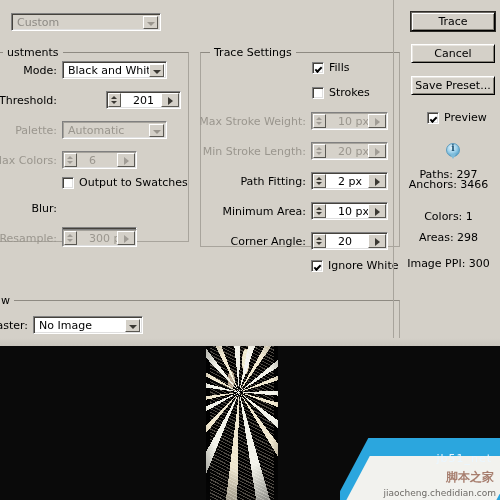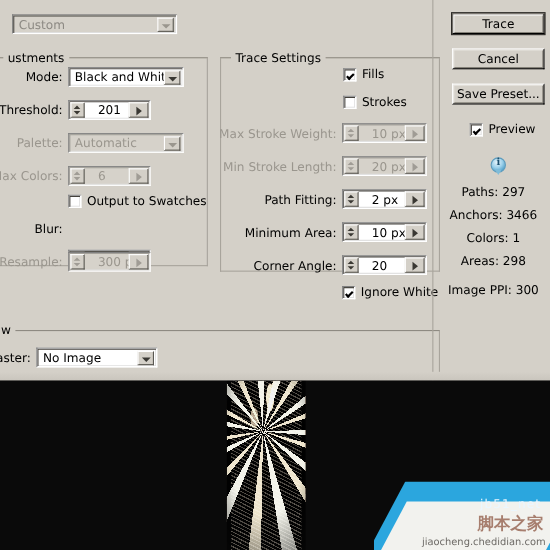--- a/index.html
+++ b/index.html
@@ -208,21 +208,21 @@
   .wm .white{
     position:absolute;right:10px;bottom:-12px;width:150px;height:56px;
     background:#f2f2ee;
     transform:skewX(-28deg);transform-origin:bottom right;
   }
   .wm .t1{
     position:absolute;right:8px;top:14px;font-size:11px;color:#eaf6ff;
     font-family:"DejaVu Sans","Liberation Sans",sans-serif;letter-spacing:1px;
   }
   .wm .t2{
-    position:absolute;right:6px;bottom:14px;font-size:15px;color:#9a6a58;
+    position:absolute;right:6px;bottom:14px;font-size:12px;color:#9a6a58;
     font-weight:bold;white-space:nowrap;opacity:.85;
   }
   .wm .t3{
     position:absolute;right:4px;bottom:2px;font-size:9px;color:#6d6a66;white-space:nowrap;
   }
   .dlg-shadow{
     position:absolute;left:0;top:338px;width:500px;height:8px;
     background:linear-gradient(#d4d0c8,#c9c5bd);
   }
 </style>
@@ -244,21 +244,21 @@
     <div class="row" style="left:62px;top:61px;width:105px;">
       <span class="lbl rlabel">Mode:</span>
       <div class="selcombo" style="width:105px;">
         <span class="val">Black and White</span>
         <span class="combo-arrow"></span>
       </div>
     </div>
 
     <div class="row" style="left:62px;top:91px;width:75px;">
       <span class="lbl rlabel">Threshold:</span>
-      <div class="numfield" style="width:75px;">
+      <div class="numfield" style="width:75px;margin-left:44px;">
         <span class="stepper">
             <i class="up"></i>
             <i class="dn"></i>
           </span>
         <span class="val">201</span>
         <span class="popbtn"></span>
       </div>
     </div>
 
     <div class="row" style="left:62px;top:121px;width:105px;">
@@ -410,21 +410,21 @@
       <span class="box checked"></span>
       <span class="ctext lbl">Preview</span>
     </div>
 
     <div class="infoicon">
       <span class="ball"></span>
         <span class="tail"></span>
     </div>
 
     <div class="statline" style="top:168px;">Paths: 297</div>
-    <div class="statline" style="top:189px;">Anchors: 3466</div>
+    <div class="statline" style="top:178px;">Anchors: 3466</div>
     <div class="statline" style="top:210px;">Colors: 1</div>
     <div class="statline" style="top:231px;">Areas: 298</div>
     <div class="statline" style="top:257px;">Image PPI: 300</div>
 
     <div class="dlg-shadow"></div>
   </div>
 
   <div class="canvas">
     <div class="noise-col"></div>
     <div class="noise-col2"></div>

